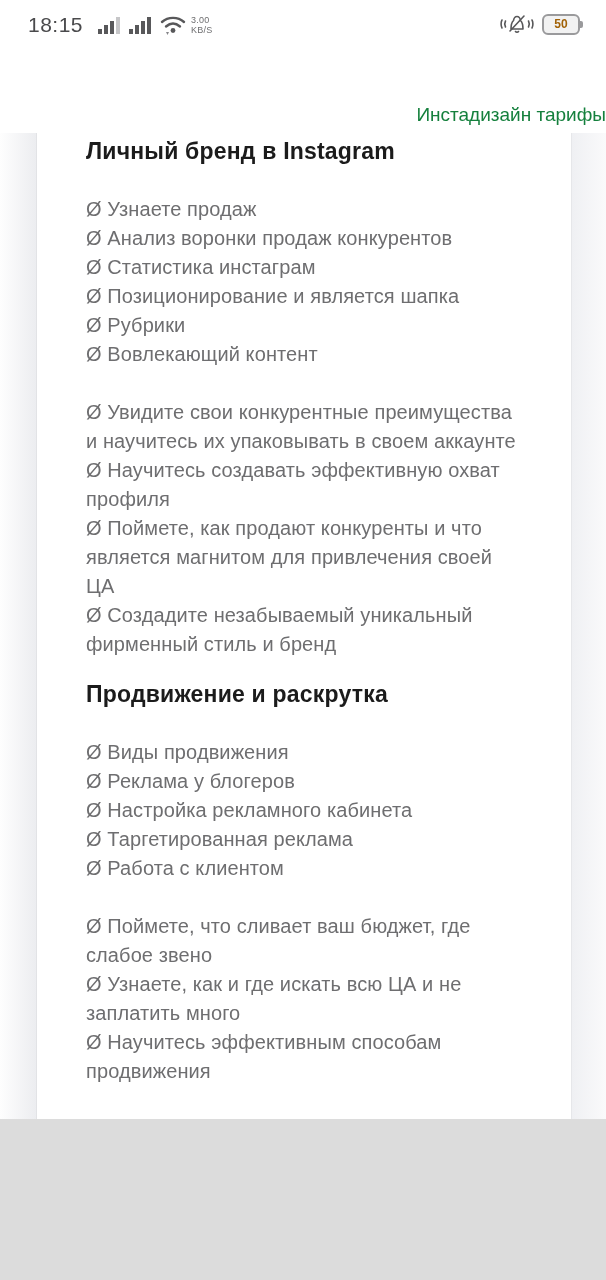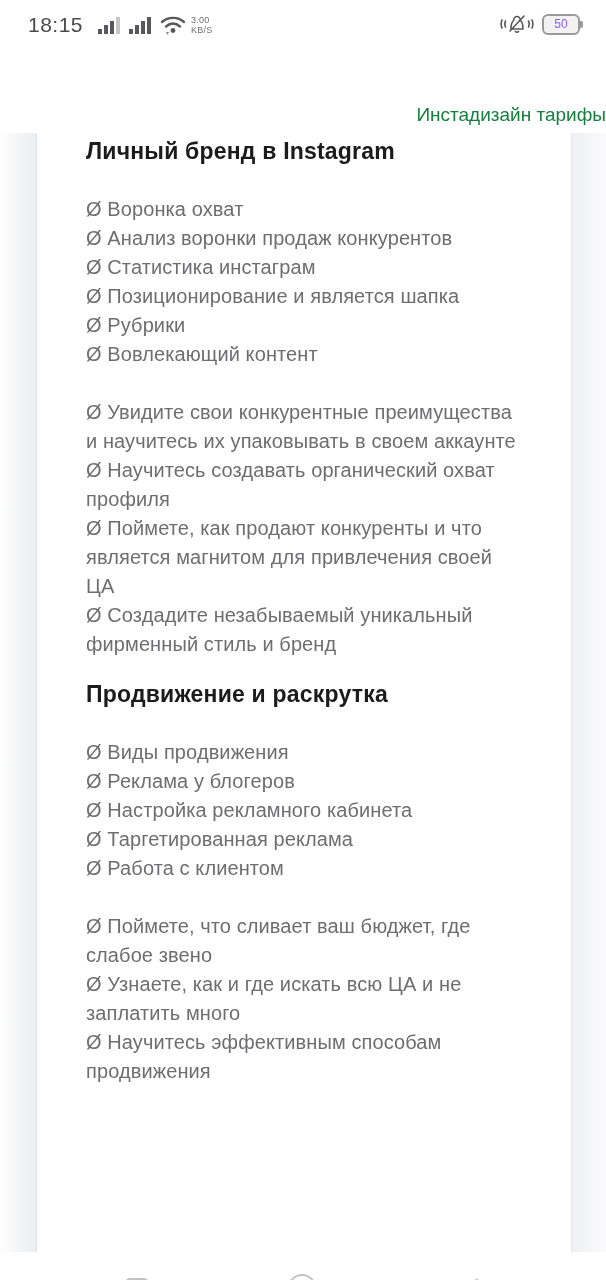--- a/index.html
+++ b/index.html
@@ -2,21 +2,21 @@
 <html lang="ru"><head>
 <meta charset="utf-8">
 <style>
   * { margin: 0; padding: 0; box-sizing: border-box; }
   html, body { background: #dcdcdc; }
   body { font-family: "Liberation Sans", "DejaVu Sans", sans-serif; }
 
   .screen {
     position: relative;
     width: 606px;
-    height: 1280px;
+    height: 1119px;
     margin: 0 auto;
     background: #ffffff;
     overflow: hidden;
   }
 
   
   .status-bar {
     height: 52px;
     padding: 12px 26px 0 28px;
     display: flex;
@@ -60,22 +60,22 @@
     position: absolute;
     right: -5px;
     top: 5px;
     width: 3px;
     height: 7px;
     background: #9a9a9c;
     border-radius: 0 2px 2px 0;
   }
   .battery span {
     font-size: 12px;
-    font-weight: normal;
-    color: #8b5cf6;
+    font-weight: bold;
+    color: #a16207;
   }
 
   
   .app-title {
     height: 33px;
     line-height: 30px;
     text-align: right;
     font-size: 19px;
     color: #15803d;
     margin-top: 48px;
@@ -196,31 +196,31 @@
 
   <div class="app-title">Инстадизайн тарифы</div>
 
   <div class="content-area">
     <div class="gutter-left"></div>
     <div class="content-card">
       <div id="sections">
           <section class="content-section">
             <h2 class="section-heading">Личный бренд в Instagram</h2>
             <div class="item-group">
-              <div class="list-item"><span class="item-bullet">Ø</span><span class="item-text"> Воронка охват</span></div>
+              <div class="list-item"><span class="item-bullet">Ø</span><span class="item-text"> Узнаете продаж</span></div>
               <div class="list-item"><span class="item-bullet">Ø</span><span class="item-text"> Анализ воронки продаж конкурентов</span></div>
               <div class="list-item"><span class="item-bullet">Ø</span><span class="item-text"> Статистика инстаграм</span></div>
               <div class="list-item"><span class="item-bullet">Ø</span><span class="item-text"> Позиционирование и является шапка</span></div>
               <div class="list-item"><span class="item-bullet">Ø</span><span class="item-text"> Рубрики</span></div>
               <div class="list-item"><span class="item-bullet">Ø</span><span class="item-text"> Вовлекающий контент</span></div>
             </div>
             <div class="item-group">
               <div class="list-item"><span class="item-bullet">Ø</span><span class="item-text"> Увидите свои конкурентные преимущества
 и научитесь их упаковывать в своем аккаунте</span></div>
-              <div class="list-item"><span class="item-bullet">Ø</span><span class="item-text"> Научитесь создавать органический охват
+              <div class="list-item"><span class="item-bullet">Ø</span><span class="item-text"> Научитесь создавать эффективную охват
 профиля</span></div>
               <div class="list-item"><span class="item-bullet">Ø</span><span class="item-text"> Поймете, как продают конкуренты и что
 является магнитом для привлечения своей
 ЦА</span></div>
               <div class="list-item"><span class="item-bullet">Ø</span><span class="item-text"> Создадите незабываемый уникальный
 фирменный стиль и бренд</span></div>
             </div>
           </section>
           <section class="content-section">
             <h2 class="section-heading">Продвижение и раскрутка</h2>

